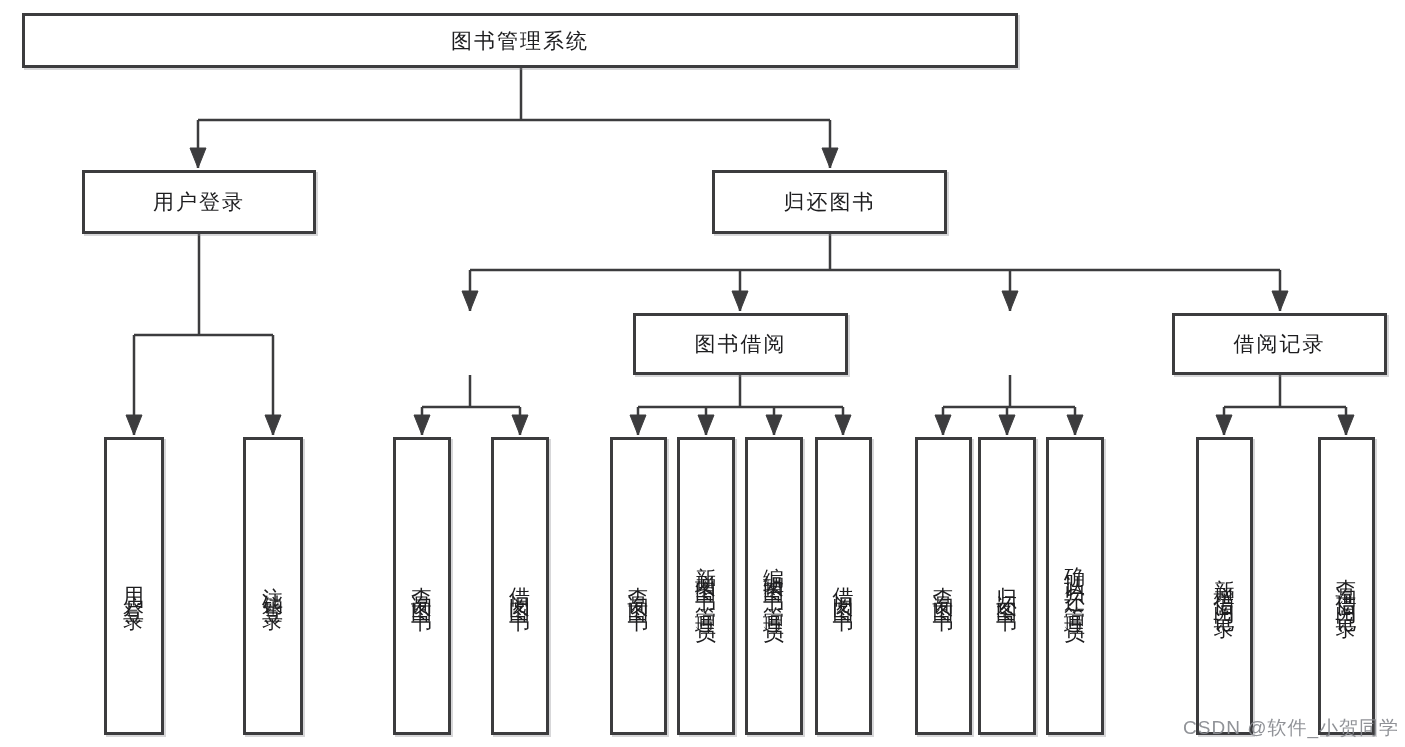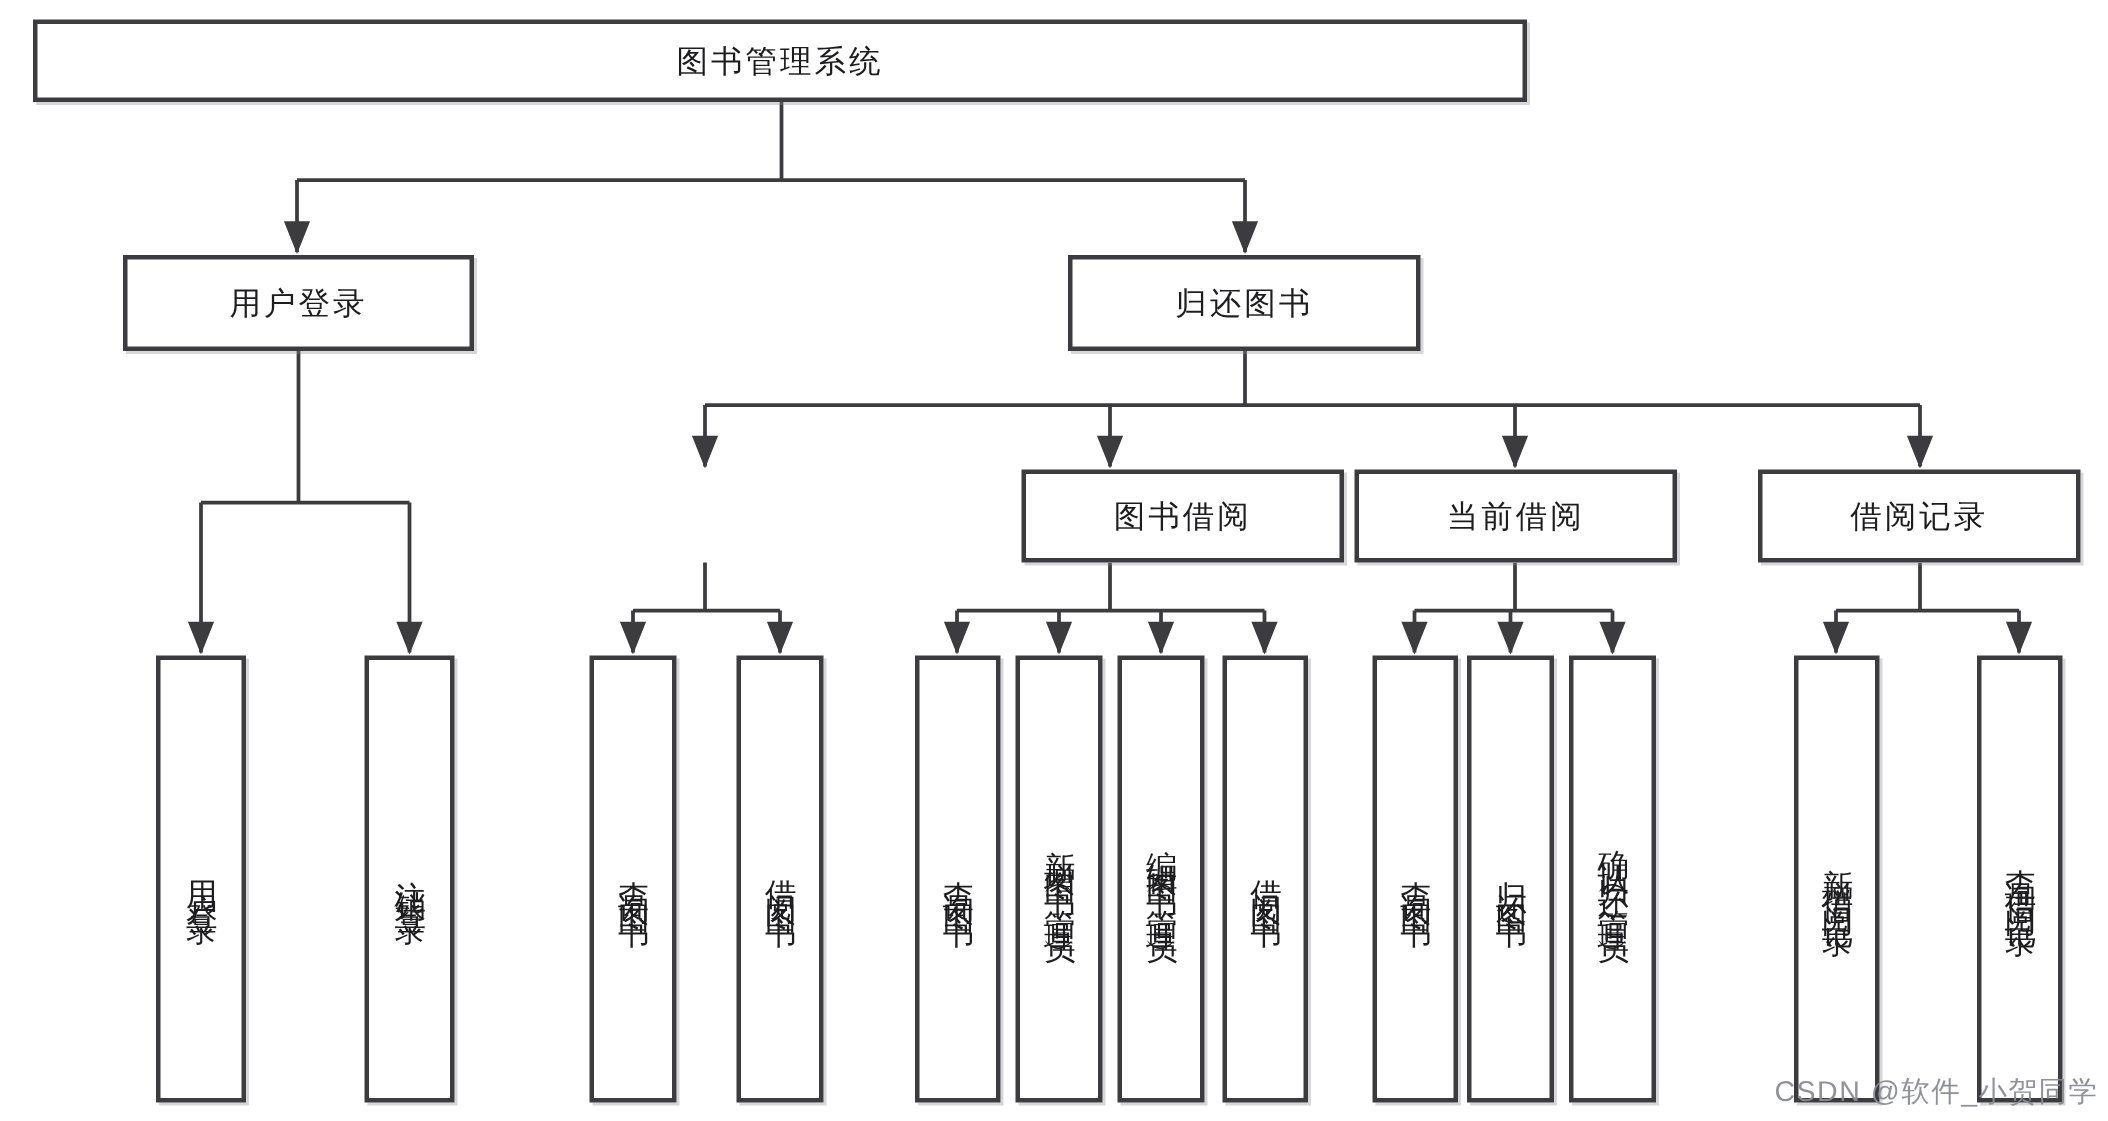--- a/index.html
+++ b/index.html
@@ -103,22 +103,21 @@
       <line x1="1224" y1="407" x2="1224" y2="435" marker-end="url(#arrowhead)"></line>
       <line x1="1346" y1="407" x2="1346" y2="435" marker-end="url(#arrowhead)"></line>
     </g>
   </svg>
 
   <div class="node h" style="left:22px; top:13px; width:996px; height:55px;">图书管理系统</div>
 
   <div class="node h" style="left:82px; top:170px; width:234px; height:64px;">用户登录</div>
   <div class="node h" style="left:712px; top:170px; width:235px; height:64px;">归还图书</div>
 
-  <div class="node h" style="left:633px; top:313px; width:215px; height:62px;margin-left:48px;">图书借阅</div>
-  <div class="node h" style="left:903px; top:313px; width:215px; height:62px;">当前借阅</div>
+  <div class="node h" style="left:633px; top:313px; width:215px; height:62px;">图书借阅</div>
   <div class="node h" style="left:1172px; top:313px; width:215px; height:62px;">借阅记录</div>
 
   <div class="node v" style="left:104px; top:437px; width:60px; height:298px;">
     <span>用户登录</span>
   </div>
   <div class="node v" style="left:243px; top:437px; width:60px; height:298px;">
     <span>注销登录</span>
   </div>
 
   <div class="node v" style="left:393px; top:437px; width:58px; height:298px;">

